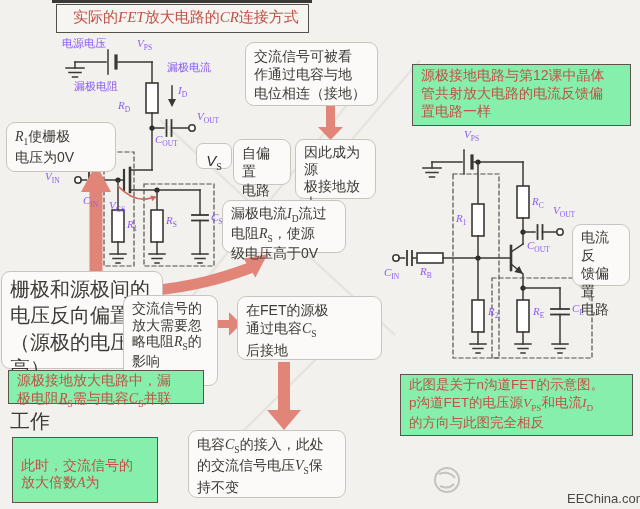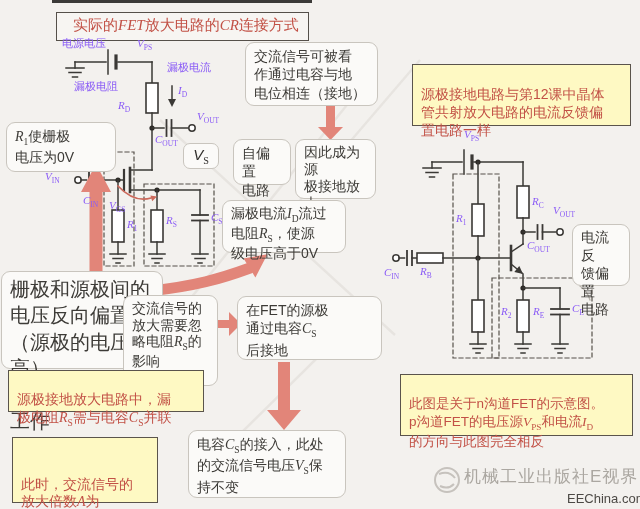--- a/index.html
+++ b/index.html
@@ -11,28 +11,28 @@
   }
   svg.layer { position:absolute; left:0; top:0; width:640px; height:509px; }
   
   .callout {
     position:absolute; background:#fbfaf8; border:1.6px solid #c9c5be;
     border-radius:9px; color:#3d3b37; font-size:14px; line-height:1.32;
     padding:4px 8px; white-space:pre-line; box-sizing:border-box;
   }
   
   .rednote {
-    position:absolute; background:#fef9c3; border:1.8px solid #5a544c;
-    color:#c25146; font-size:14px; line-height:1.35; padding:20px 8px;
+    position:absolute; background:#86efac; border:1.8px solid #5a544c;
+    color:#c25146; font-size:14px; line-height:1.35; padding:1px 8px;
     white-space:pre-line; box-sizing:border-box;
   }
   .titlebox {
     position:absolute; background:#f7f5f2; border:1.7px solid #55504a;
     color:#c25146; font-size:15px; padding:3px 16px; white-space:nowrap;
-    box-sizing:border-box; text-align:center;margin-top:8px;
+    box-sizing:border-box; text-align:center;
   }
   .lbl { position:absolute; font-size:11px; color:#8b5cf6; white-space:nowrap; }
   .var { font-family:"Liberation Serif", serif; }
   .lbl i.v, .callout i.v, .rednote i.v, .titlebox i.v {
     font-family:"Liberation Serif", serif; font-style:italic; font-weight:normal;
   }
   sub { font-size:0.68em; font-style:normal; font-family:"Liberation Serif", serif; }
   .badge {
     position:absolute; background:#fbfaf8; border:1.5px solid #c9c5be;
     border-radius:7px; text-align:center; font-size:15px; color:#33312e;
@@ -271,36 +271,36 @@
   <div class="titlebox" style="left:56px;top:4px;width:253px;height:29px">实际的<i class="v">FET</i>放大电路的<i class="v">CR</i>连接方式</div>
 
   <div class="lbl" style="left:62px;top:36px">电源电压</div>
   <div class="lbl var" style="left:137px;top:37px"><i class="v">V</i><sub>PS</sub></div>
   <div class="lbl" style="left:74px;top:79px">漏极电阻</div>
   <div class="lbl var" style="left:118px;top:99px"><i class="v">R</i><sub>D</sub></div>
   <div class="lbl" style="left:167px;top:60px">漏极电流</div>
   <div class="lbl var" style="left:178px;top:84px"><i class="v">I</i><sub>D</sub></div>
   <div class="lbl var" style="left:197px;top:110px"><i class="v">V</i><sub>OUT</sub></div>
   <div class="lbl var" style="left:155px;top:133px"><i class="v">C</i><sub>OUT</sub></div>
-  <div class="badge" style="left:183px;top:143px;width:36px;height:26px;padding-top:2px"><i class="v">V</i><sub>S</sub></div>
+  <div class="badge" style="left:196px;top:143px;width:36px;height:26px;padding-top:8px"><i class="v">V</i><sub>S</sub></div>
   <div class="lbl var" style="left:45px;top:170px"><i class="v">V</i><sub>IN</sub></div>
   <div class="lbl var" style="left:83px;top:194px"><i class="v">C</i><sub>IN</sub></div>
   <div class="lbl var" style="left:109px;top:199px"><i class="v">V</i><sub>GS</sub></div>
   <div class="lbl var" style="left:127px;top:218px"><i class="v">R</i><sub>1</sub></div>
   <div class="lbl var" style="left:166px;top:214px"><i class="v">R</i><sub>S</sub></div>
   <div class="lbl var" style="left:211px;top:211px"><i class="v">C</i><sub>S</sub></div>
 
   <div class="lbl var" style="left:464px;top:128px"><i class="v">V</i><sub>PS</sub></div>
   <div class="lbl var" style="left:456px;top:212px"><i class="v">R</i><sub>1</sub></div>
   <div class="lbl var" style="left:532px;top:195px"><i class="v">R</i><sub>C</sub></div>
   <div class="lbl var" style="left:553px;top:204px"><i class="v">V</i><sub>OUT</sub></div>
   <div class="lbl var" style="left:527px;top:239px"><i class="v">C</i><sub>OUT</sub></div>
   <div class="lbl var" style="left:384px;top:266px"><i class="v">C</i><sub>IN</sub></div>
   <div class="lbl var" style="left:420px;top:265px"><i class="v">R</i><sub>B</sub></div>
-  <div class="lbl var" style="left:501px;top:305px"><i class="v">R</i><sub>2</sub></div>
+  <div class="lbl var" style="left:488px;top:305px"><i class="v">R</i><sub>2</sub></div>
   <div class="lbl var" style="left:533px;top:305px"><i class="v">R</i><sub>E</sub></div>
   <div class="lbl var" style="left:572px;top:302px"><i class="v">C</i><sub>E</sub></div>
 
   <div class="callout" style="left:6px;top:122px;width:110px;height:50px"><i class="v">R</i><sub>1</sub>使栅极
 电压为0V</div>
   <div class="callout" style="left:1px;top:271px;width:162px;height:98px;font-size:20px">栅极和源极间的
 电压反向偏置
 （源极的电压高）
 时，电路即正常
 工作</div>
@@ -336,16 +336,15 @@
 放大倍数<i class="v">A</i>为</div>
     
   </div>
   <div class="rednote" style="left:412px;top:64px;width:219px;height:62px;line-height:1.3">源极接地电路与第12课中晶体
 管共射放大电路的电流反馈偏
 置电路一样</div>
   <div class="rednote" style="left:400px;top:374px;width:233px;height:62px;font-size:13.5px;line-height:1.3">此图是关于n沟道FET的示意图。
 p沟道FET的电压源<i class="v">V</i><sub>PS</sub>和电流<i class="v">I</i><sub>D</sub>
 的方向与此图完全相反</div>
 
-  <div class="wm-pub" style="left:464px;top:465px">机械工业出版社E视界</div>
   <div class="wm-site" style="left:567px;top:491px">EEChina.com</div>
 
 </div>
 
 </body></html>

